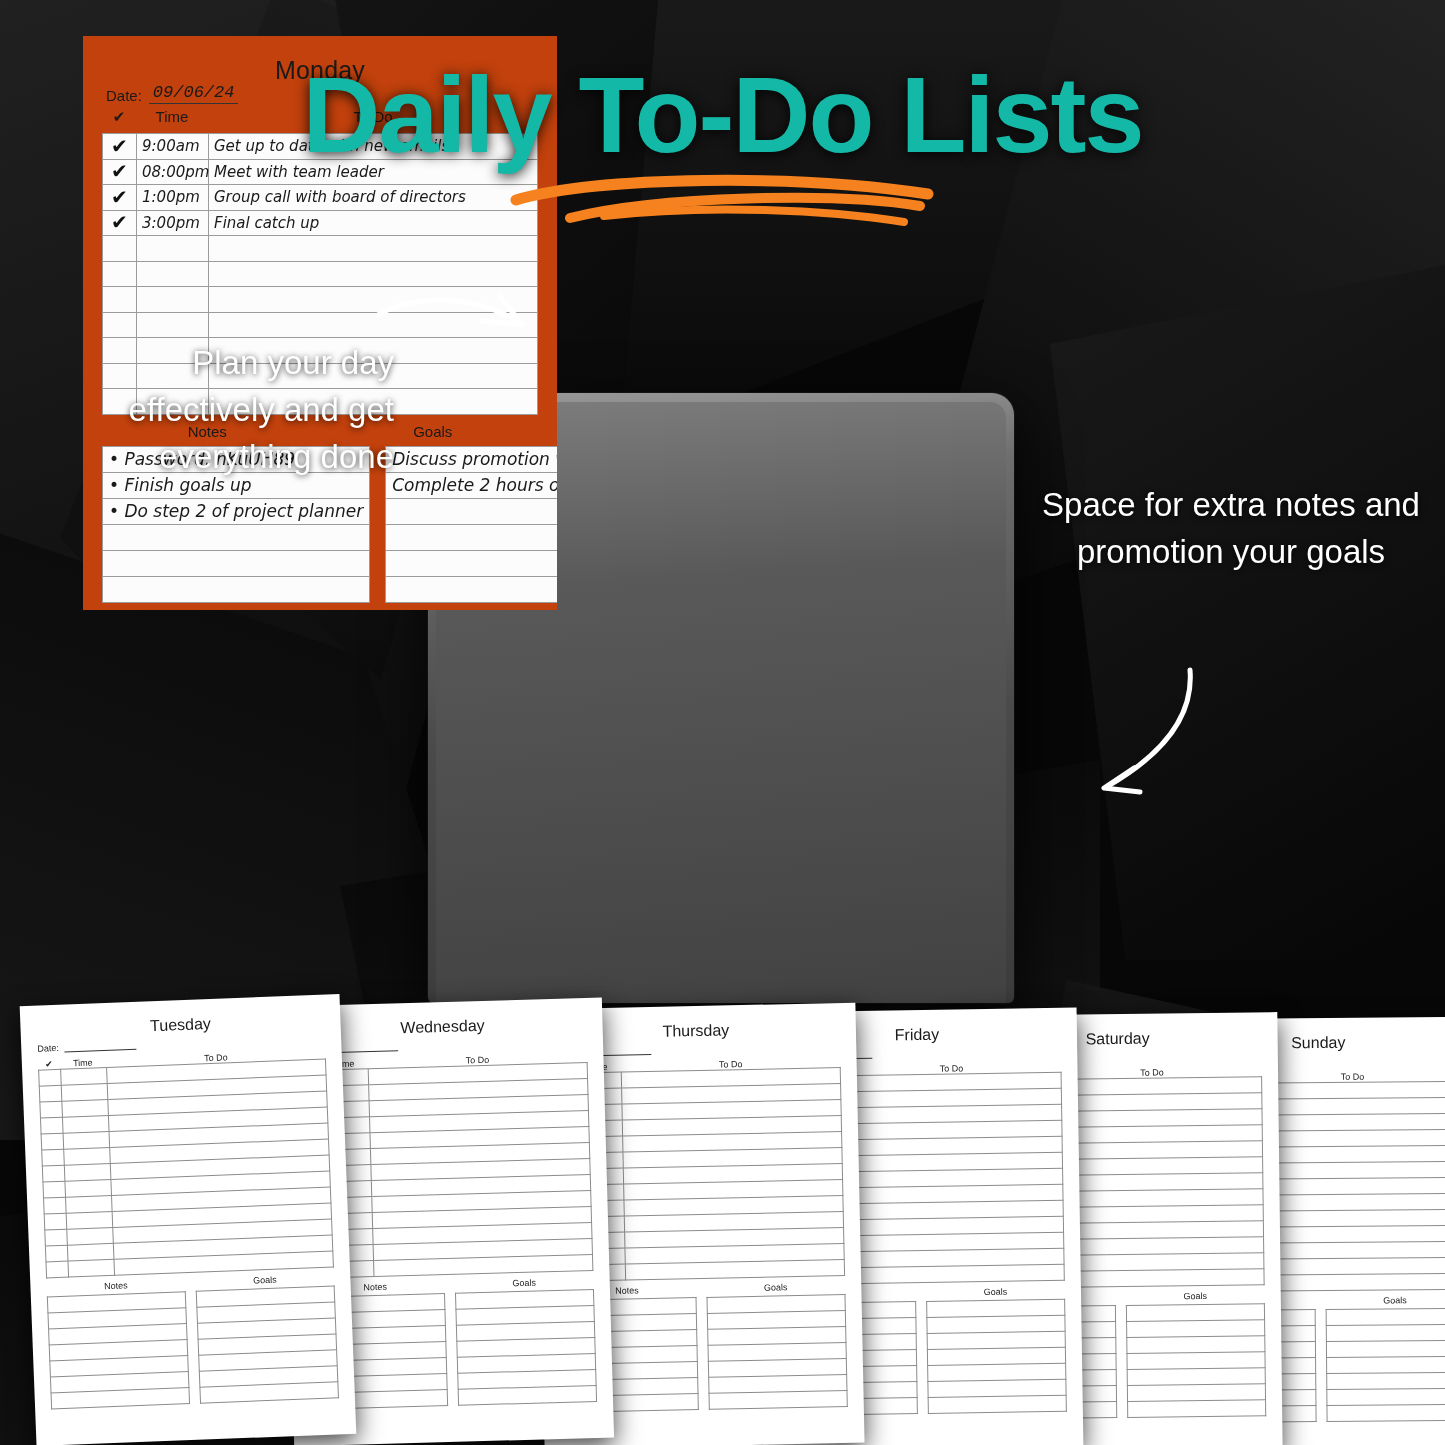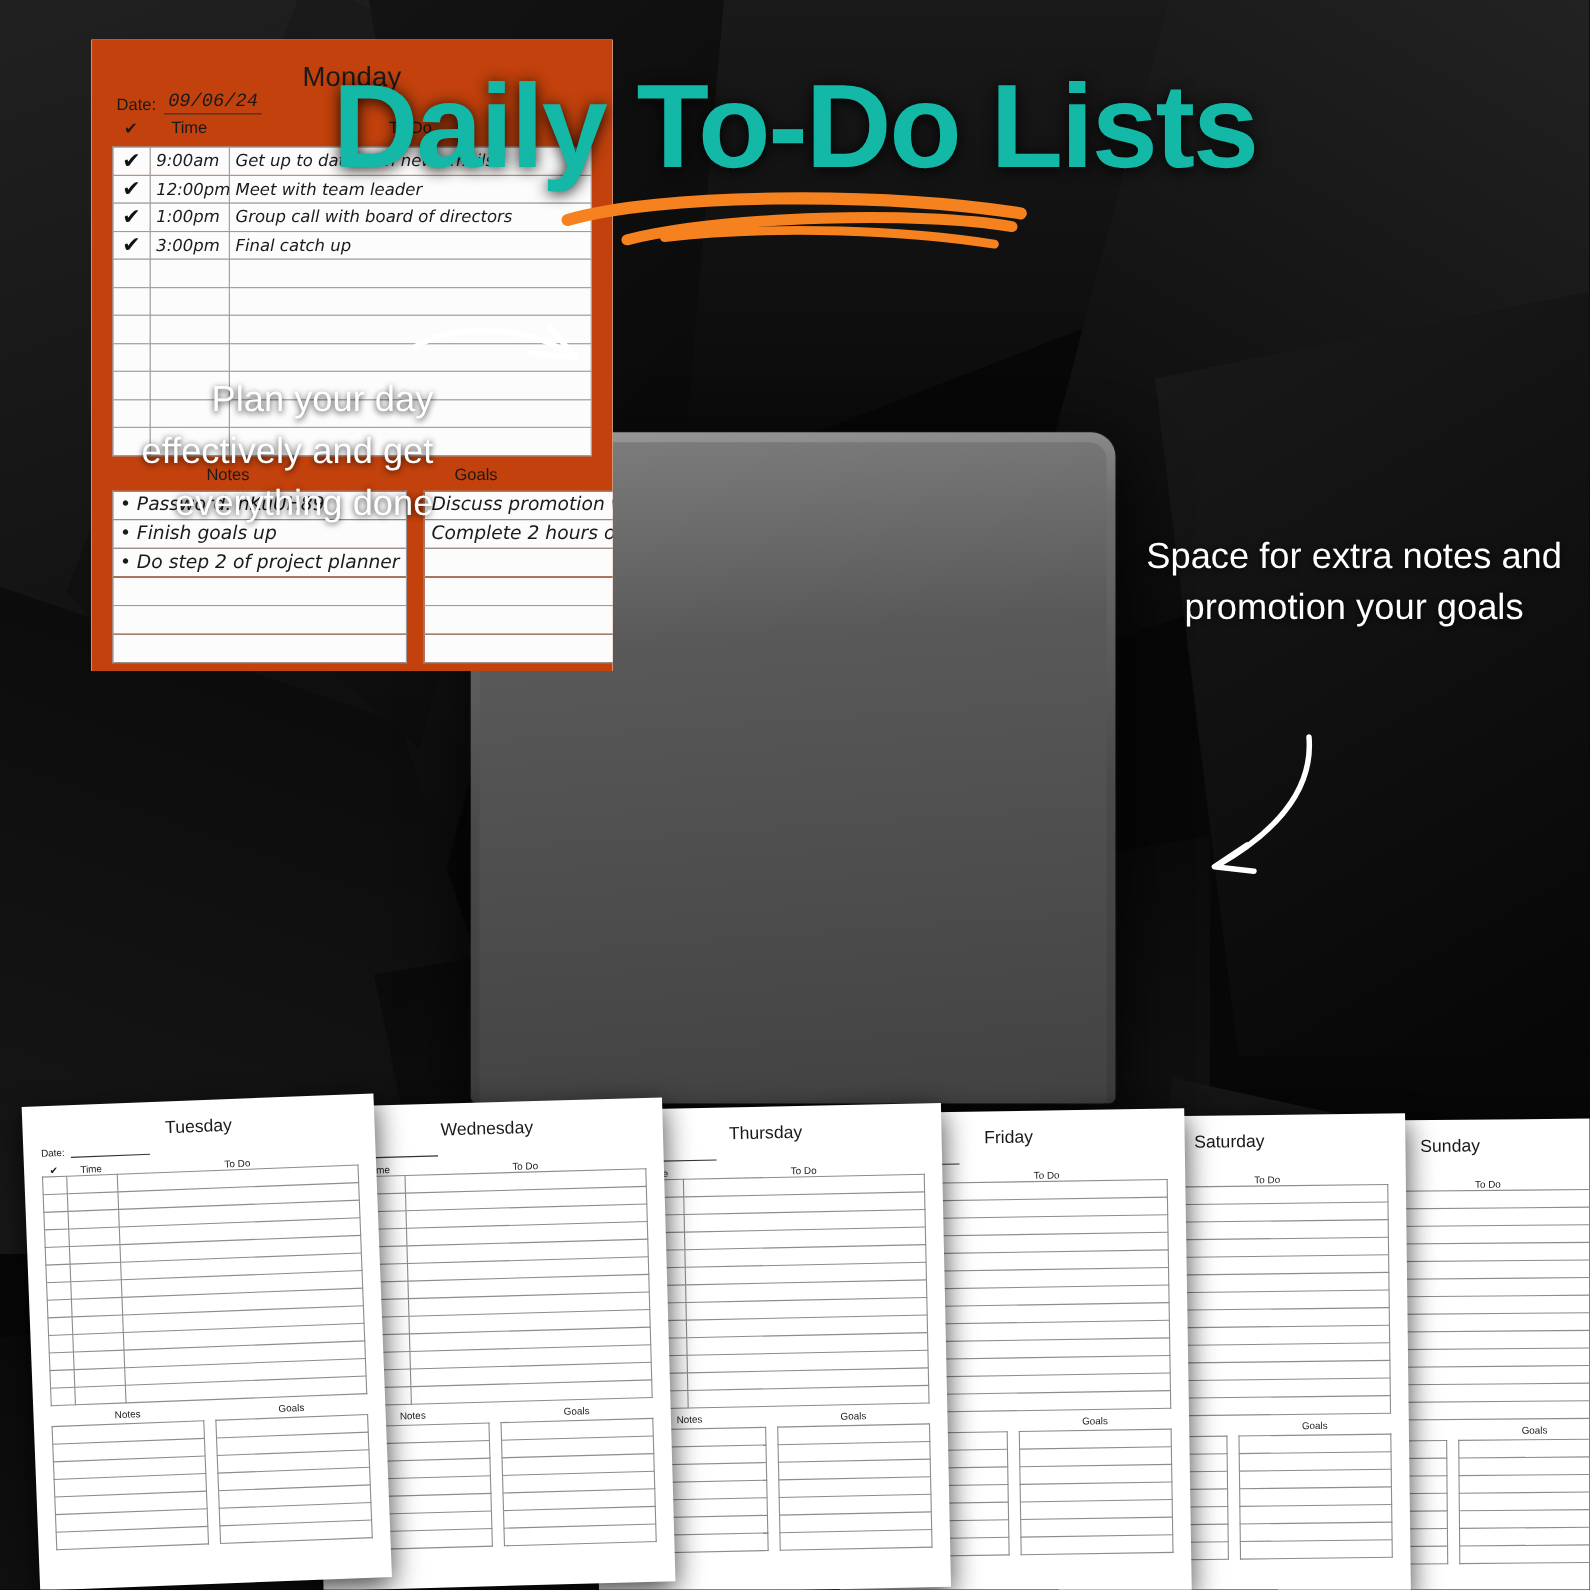--- a/index.html
+++ b/index.html
@@ -313,21 +313,21 @@
 
     <table class="todo">
       <tbody id="todo-body">
           <tr>
             <td class="c-check"><span class="tick">✔</span></td>
             <td class="c-time">9:00am</td>
             <td class="c-todo">Get up to date with new emails</td>
           </tr>
           <tr>
             <td class="c-check"><span class="tick">✔</span></td>
-            <td class="c-time">12:00pm</td>
+            <td class="c-time">08:00pm</td>
             <td class="c-todo">Meet with team leader</td>
           </tr>
           <tr>
             <td class="c-check"><span class="tick">✔</span></td>
             <td class="c-time">1:00pm</td>
             <td class="c-todo">Group call with board of directors</td>
           </tr>
           <tr>
             <td class="c-check"><span class="tick">✔</span></td>
             <td class="c-time">3:00pm</td>

